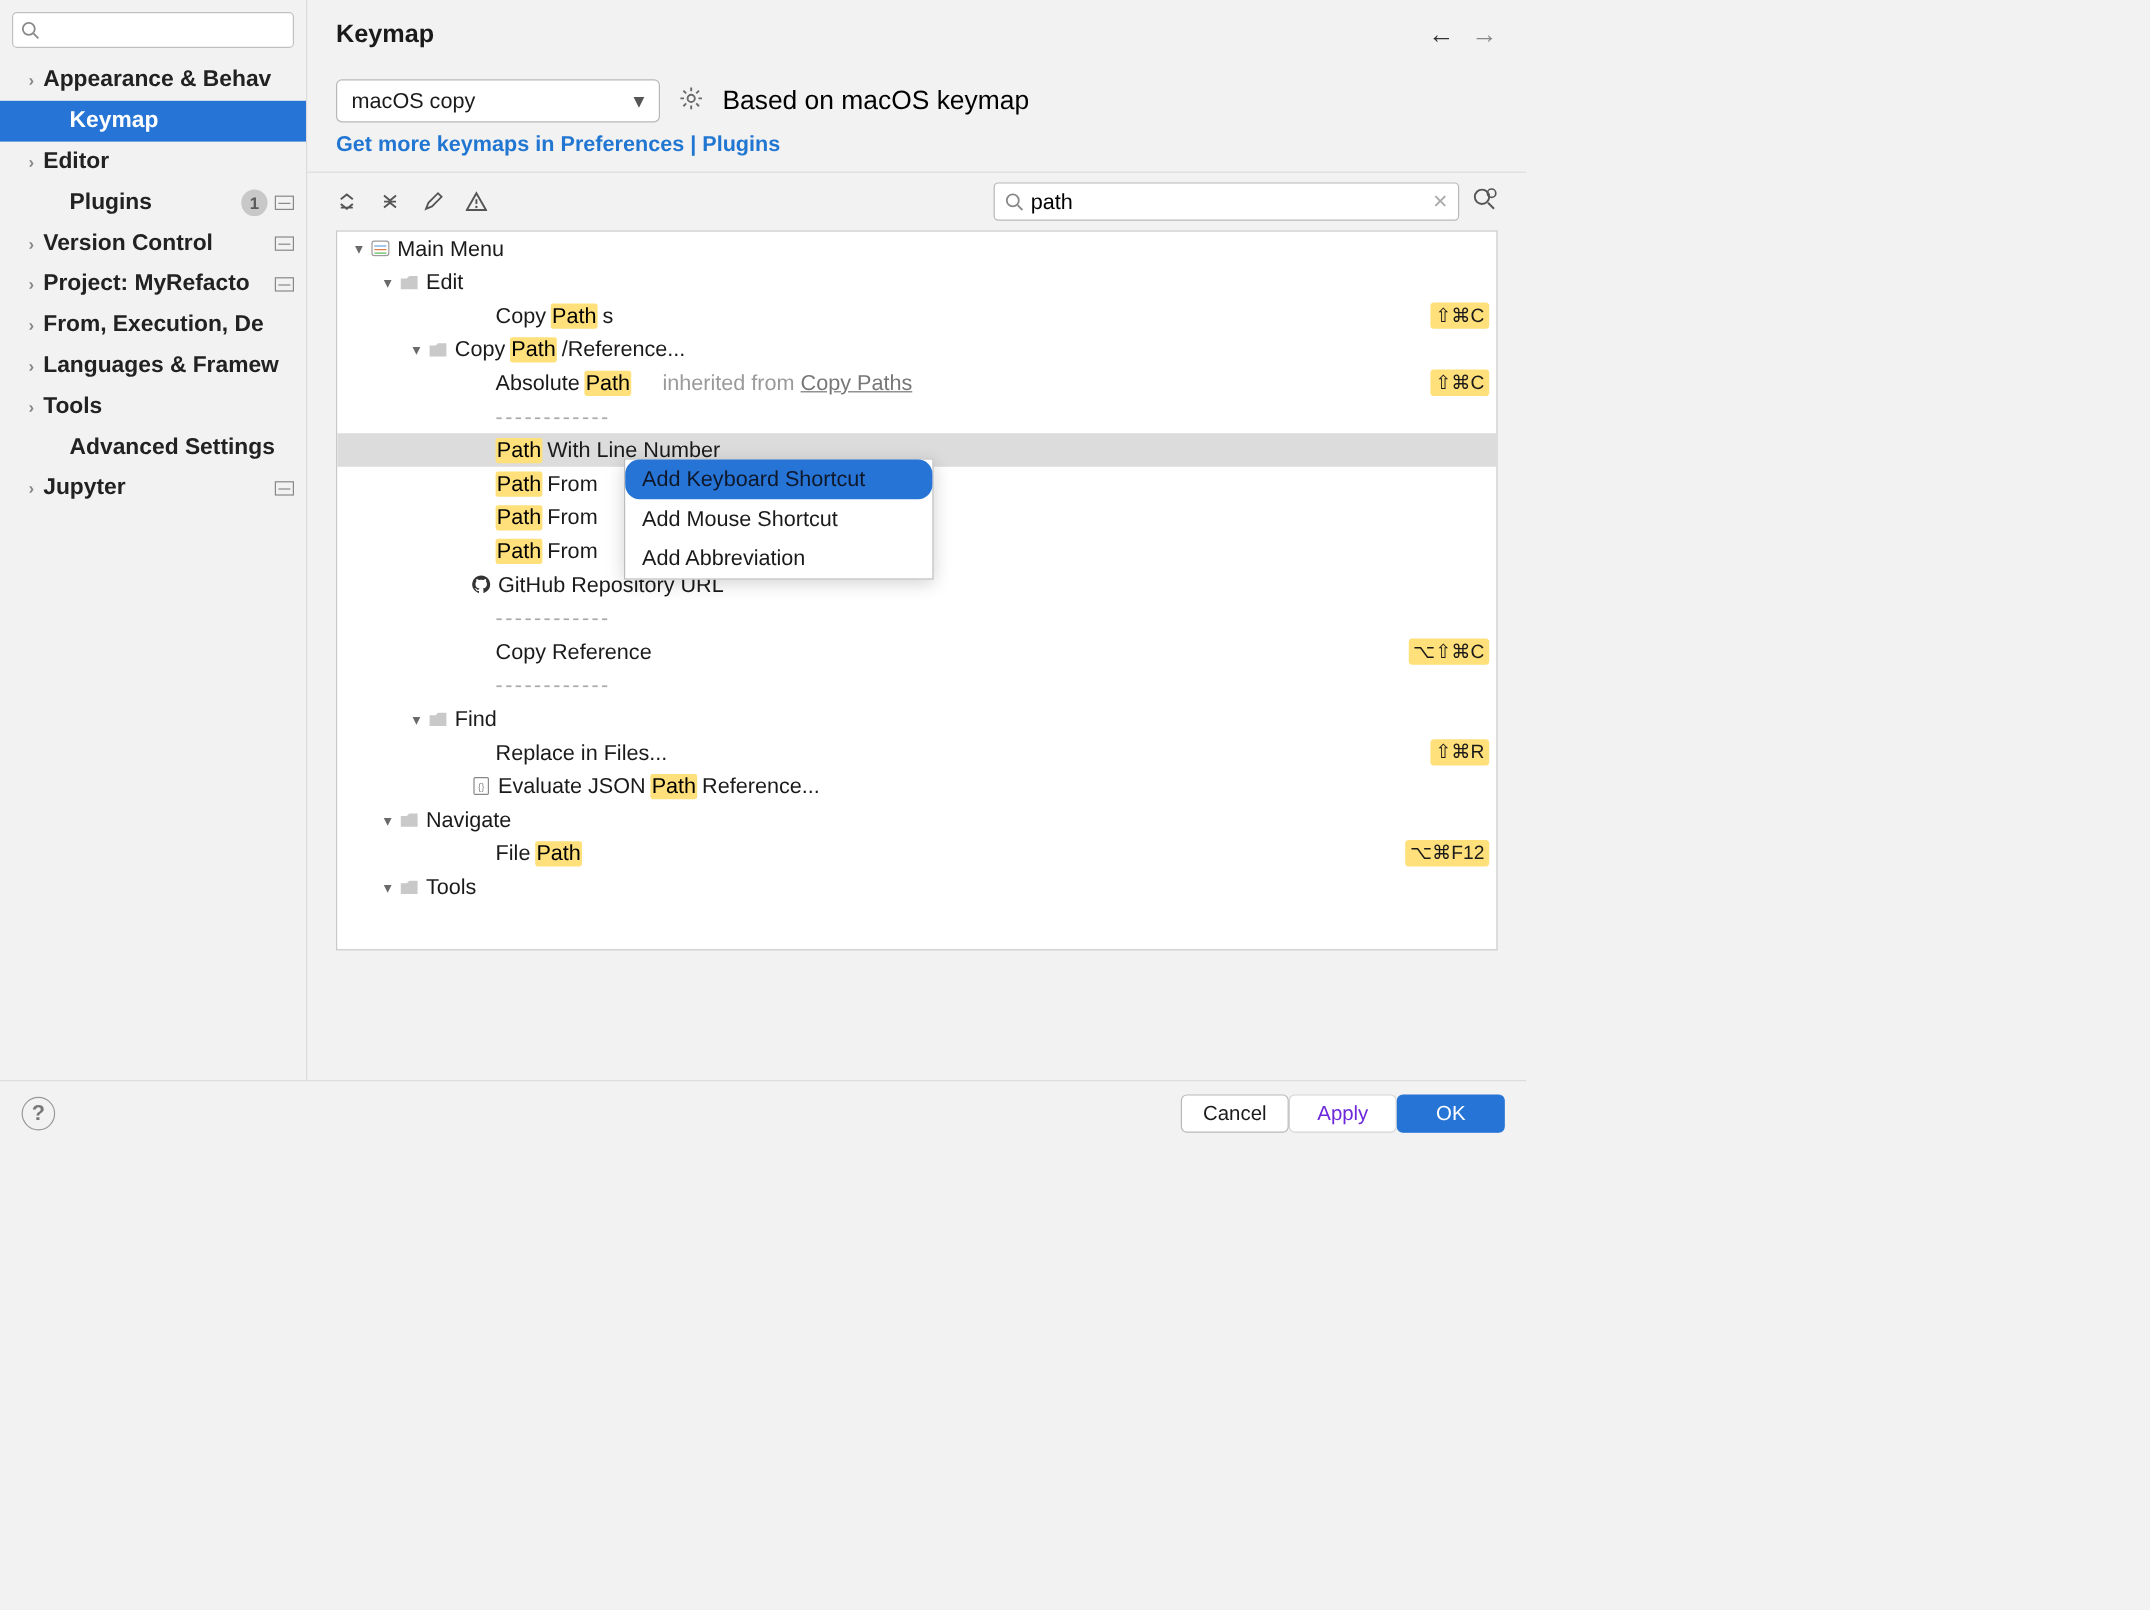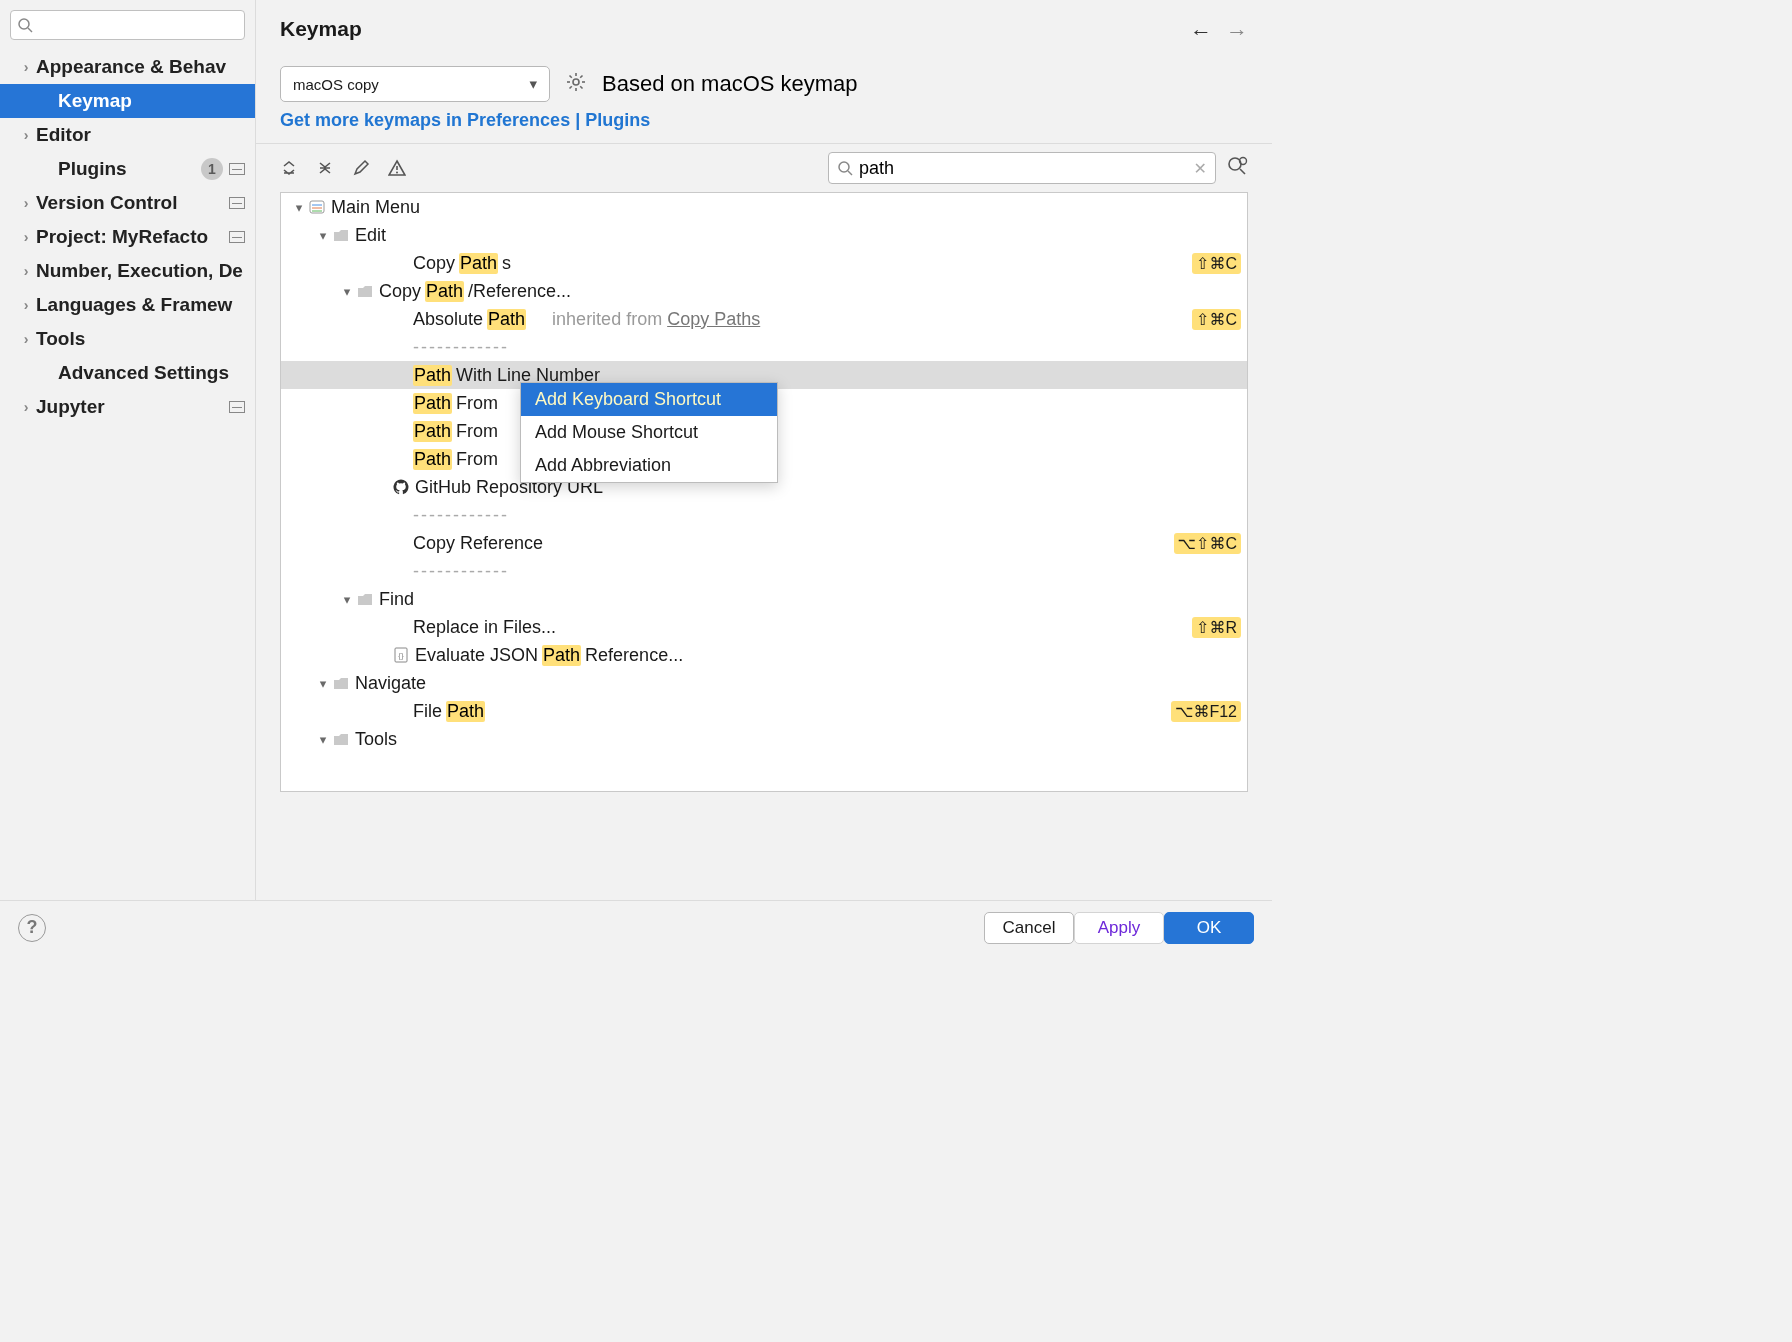--- a/index.html
+++ b/index.html
@@ -123,21 +123,21 @@
 }
 .keymap-select {
   background: #fff;
   border: 1px solid #b8b8b8;
   border-radius: 5px;
   height: 36px;
   min-width: 270px;
   padding: 0 12px;
   display: flex;
   align-items: center;
-  font-size: 15px;
+  font-size: 18px;
 }
 .keymap-select .sel-arrow { margin-left: auto; color: #555; }
 .gear-icon { color: #6a6a6a; }
 .based-on { color: #000000; font-size: 22px; }
 
 .keymap-link {
   padding: 0 24px 12px 24px;
   font-weight: bold;
 }
 .keymap-link a { color: #2176d2; text-decoration: none; font-size: 18px; }
@@ -230,21 +230,22 @@
   box-shadow: 0 4px 14px rgba(0,0,0,0.18);
   z-index: 50;
 }
 .ctx-item {
   padding: 6px 14px;
   font-size: 18px;
   cursor: pointer;
 }
 .ctx-item.sel {
   background: #2675d6;
-  color: #fef9c3;
+  color: #0f172a;
+  border-radius: 12px;
 }
 
 
 .footer {
   position: absolute;
   left: 0; right: 0; bottom: 0;
   height: 54px;
   border-top: 1px solid #dcdcdc;
   display: flex;
   align-items: center;
@@ -318,21 +319,21 @@
       </div>
       <div class="sidebar-item">
         <span class="chev">›</span>
         <span>Project: MyRefacto</span>
         <span class="trail">
           <span class="mini-square"></span>
         </span>
       </div>
       <div class="sidebar-item">
         <span class="chev">›</span>
-        <span>Number, Execution, De</span>
+        <span>From, Execution, De</span>
       </div>
       <div class="sidebar-item">
         <span class="chev">›</span>
         <span>Languages &amp; Framew</span>
       </div>
       <div class="sidebar-item">
         <span class="chev">›</span>
         <span>Tools</span>
       </div>
       <div class="sidebar-item indent no-chev">

